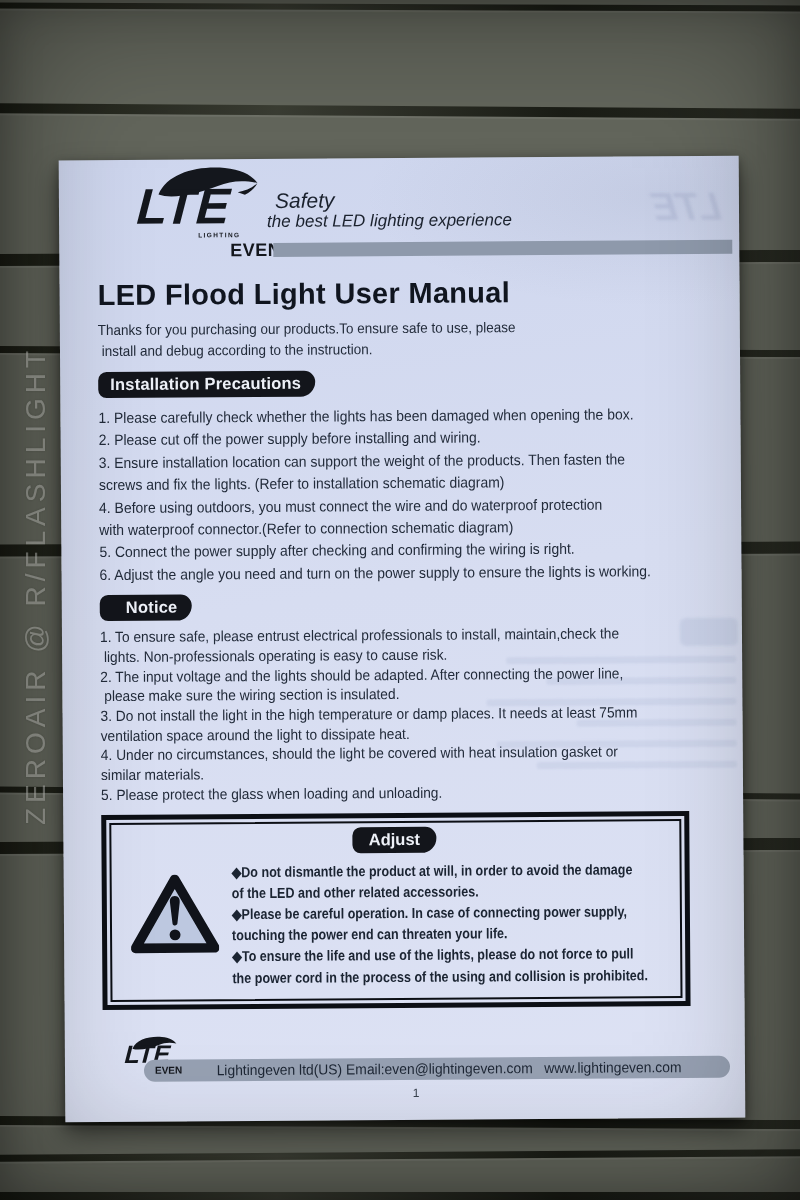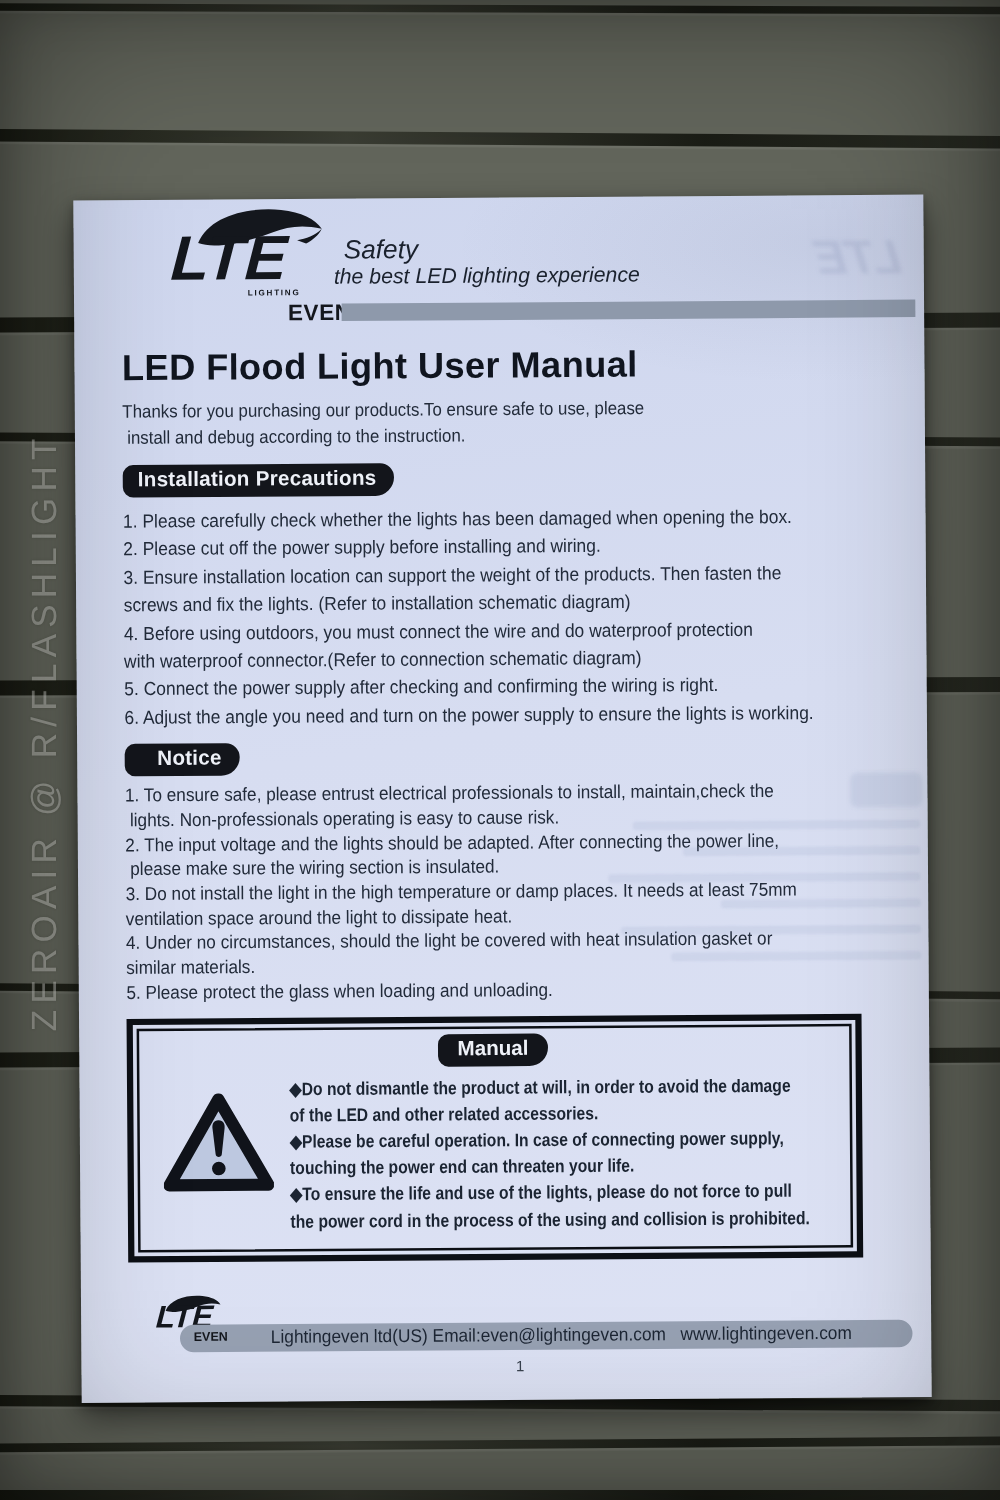--- a/index.html
+++ b/index.html
@@ -156,21 +156,21 @@
         <div class="line">3. Do not install the light in the high temperature or damp places. It needs at least 75mm</div>
         <div class="line">ventilation space around the light to dissipate heat.</div>
         <div class="line">4. Under no circumstances, should the light be covered with heat insulation gasket or</div>
         <div class="line">similar materials.</div>
         <div class="line">5. Please protect the glass when loading and unloading.</div>
       </div>
 
     <div class="warn-outer">
       <div class="warn-inner">
         <div class="warn-badge-row">
-          <span class="warn-badge">Manual</span>
+          <span class="warn-badge">Adjust</span>
         </div>
         <div class="warn-row">
           <div class="tri-col">
             <svg width="88" height="80" viewBox="0 0 100 90">
               <path d="M50 5 L95 83 L5 83 Z" fill="#bdc8e0" stroke="#10131a" stroke-width="11" stroke-linejoin="round"></path>
               <path d="M50 24 C54.5 24 56 27.5 55.5 31.5 L52.8 55 C52.5 58.2 47.5 58.2 47.2 55 L44.5 31.5 C44 27.5 45.5 24 50 24 Z" fill="#10131a"></path>
               <circle cx="50" cy="68" r="6.2" fill="#10131a"></circle>
             </svg>
           </div>
           <div class="warn-lines">

